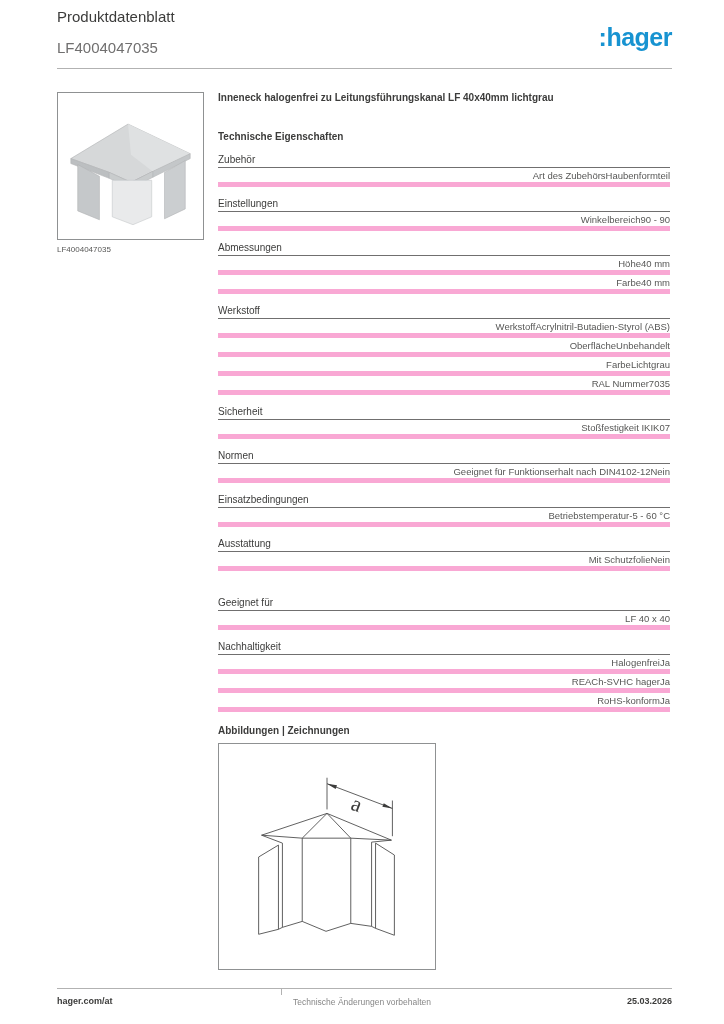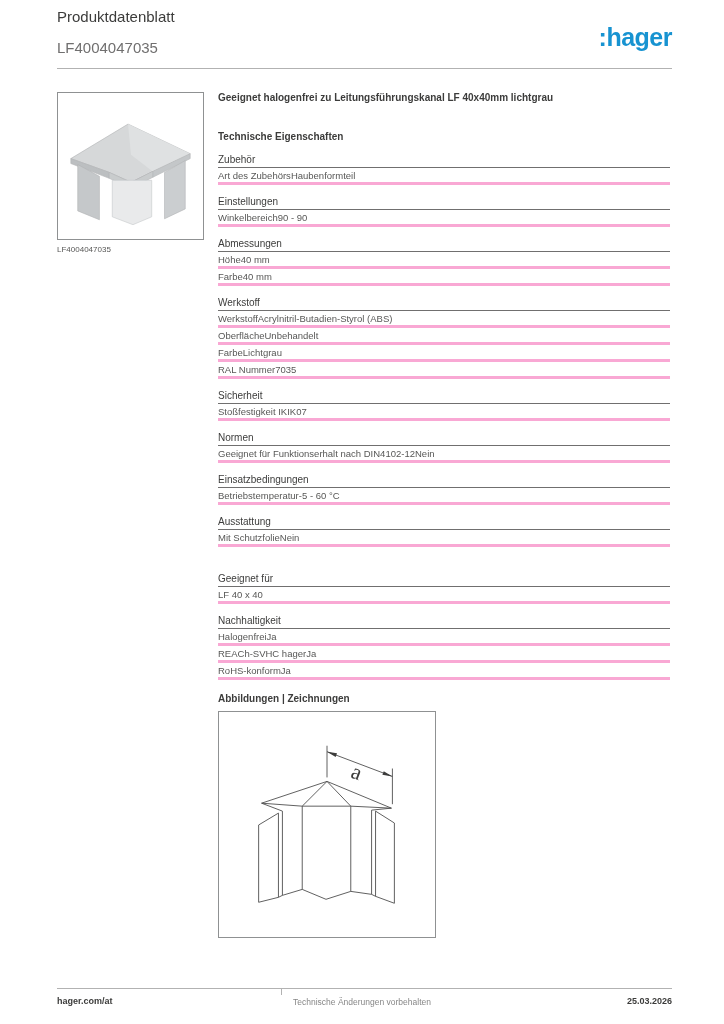--- a/index.html
+++ b/index.html
@@ -19,22 +19,22 @@
   .photo-box svg { display:block; width:100%; height:100%; }
   .photo-caption { position:absolute; left:57px; top:245px; font-size:8px; color:#575756; }
   
   .content       { position:absolute; left:218px; top:92px; width:452px; }
   .product-title { font-size:10px; font-weight:bold; line-height:12px; color:#3c3c3b; }
   .tech-title    { font-size:10px; font-weight:bold; margin-top:27px; line-height:12px; }
   .spec-section  { margin-top:11px; }
   .spec-section.gap-large { margin-top:26px; }
   .spec-header   { font-size:10px; font-weight:normal; line-height:11px; padding-bottom:2px;
                    border-bottom:1px solid #706f6f; }
-  .spec-row      { display:flex; justify-content:flex-start; align-items:center;
-                   height:14px; border-bottom:3px solid #f9a8d4;
+  .spec-row      { display:flex; justify-content:flex-end; align-items:center;
+                   height:14px; border-bottom:5px solid #f9a8d4;
                    font-size:9.5px; color:#575756; }
   .spec-row .k   { white-space:nowrap; }
   .spec-row .v   { white-space:nowrap; text-align:right; }
   .drawings-title{ font-size:10px; font-weight:bold; margin-top:13px; line-height:12px; }
   .drawing-box   { margin-top:6px; width:218px; height:227px; border:1px solid #8f9192;
                    box-sizing:border-box; background:#fff; }
   .drawing-box svg { display:block; width:100%; height:100%; }
   
   .footer-rule  { position:absolute; left:57px; right:52px; top:988px; border-top:1px solid #b2b2b2; }
   .footer-tick  { position:absolute; left:281px; top:988px; width:1px; height:7px; background:#b2b2b2; }
@@ -62,21 +62,21 @@
         <polygon points="52,80 74,90 96,79 96,85 74,96 52,86" fill="#c9cccd"></polygon>
         <polygon points="55,88 95,88 95,125 76,133 55,125" fill="#e9eaeb" stroke="#c6c9ca"></polygon>
         <polygon points="20,72 42,84 42,128 20,119" fill="#c5c8ca"></polygon>
         <polygon points="129,68 108,80 108,127 129,117" fill="#cbced0"></polygon>
       </g>
     </svg>
   </div>
   <div class="photo-caption">LF4004047035</div>
 
   <div class="content">
-    <div class="product-title">Geeignet halogenfrei zu Leitungsführungskanal LF 40x40mm lichtgrau</div>
+    <div class="product-title">Inneneck halogenfrei zu Leitungsführungskanal LF 40x40mm lichtgrau</div>
     <div class="tech-title">Technische Eigenschaften</div>
 
     <section class="spec-section">
       <div class="spec-header">Zubehör</div>
       <div class="spec-row">
         <span class="k">Art des Zubehörs</span>
         <span class="v">Haubenformteil</span>
       </div>
     </section>
 

